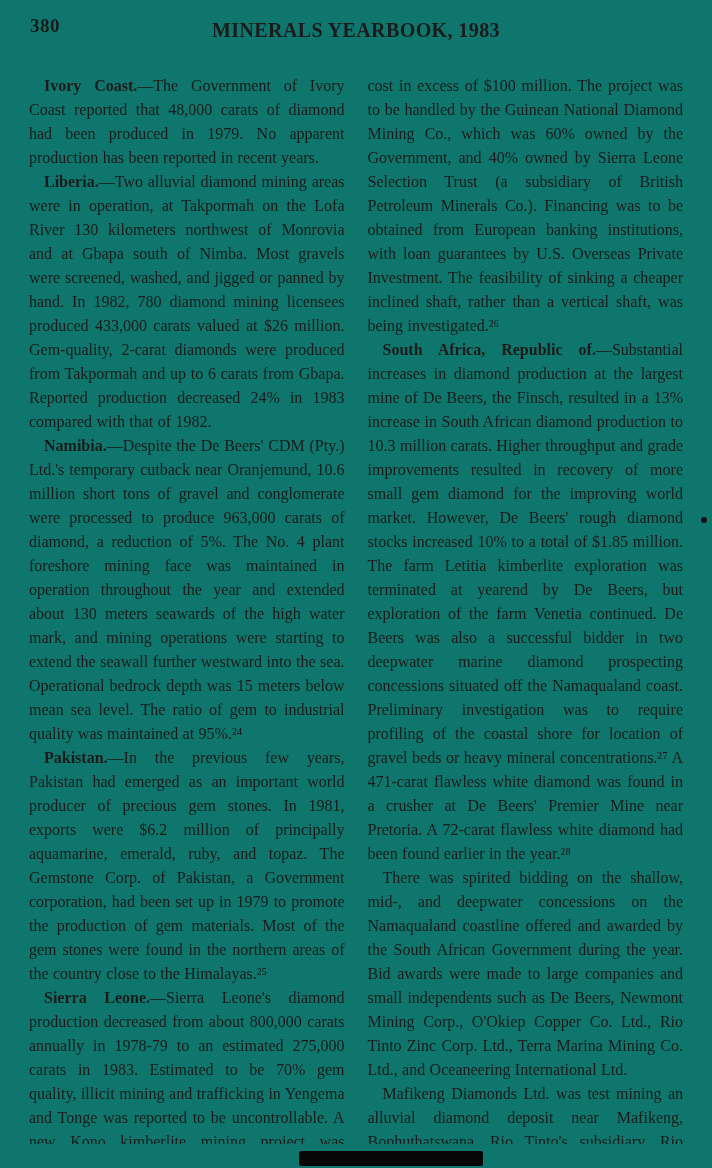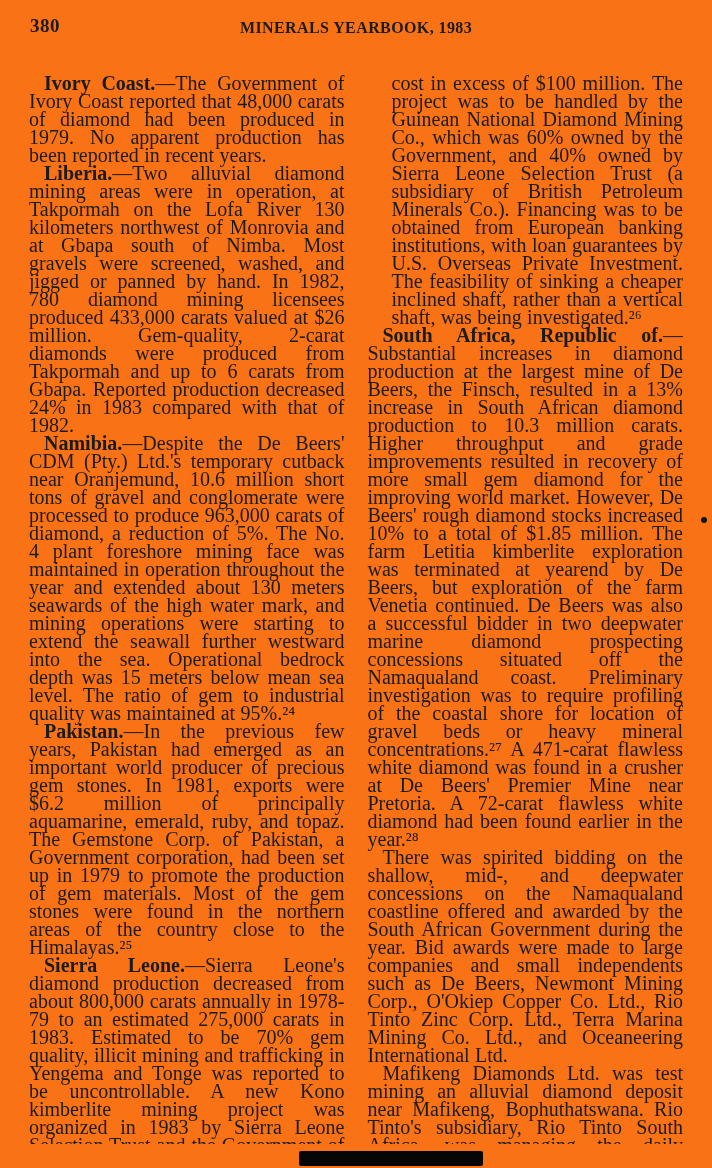--- a/index.html
+++ b/index.html
@@ -7,21 +7,21 @@
     padding: 0;
     width: 712px;
     height: 1168px;
     overflow: hidden;
     background: #e9e8e4;
   }
   .page {
     position: relative;
     width: 712px;
     height: 1168px;
-    background: #f97316;
+    background: #0f766e;
     font-family: "Liberation Serif", "DejaVu Serif", serif;
     color: #1b1b1b;
   }
   .header {
     position: absolute;
     top: 0;
     left: 0;
     width: 100%;
     height: 46px;
   }
@@ -32,51 +32,50 @@
     font-size: 19px;
     font-weight: bold;
     letter-spacing: 0.5px;
   }
   .title {
     position: absolute;
     left: 0;
     top: 19px;
     width: 100%;
     text-align: center;
-    font-size: 16px;
+    font-size: 20px;
     font-weight: bold;
     letter-spacing: 0.4px;
   }
   .columns {
     position: absolute;
     top: 74px;
     left: 29px;
     width: 654px;
     height: 1070px;
     display: flex;
     gap: 23px;
     overflow: hidden;
   }
   .col {
     flex: 1 1 0;
     min-width: 0;
-    font-size: 20px;
-    line-height: 18px;
+    font-size: 16px;
+    line-height: 24px;
     text-align: justify;
     hyphens: auto;
     -webkit-hyphens: auto;
     word-spacing: 0.4px;
   }
   .col p {
     margin: 0;
     text-indent: 15px;
   }
   .col p.noindent {
     text-indent: 0;
-    margin-left: 24px;
   }
   .lead {
     font-weight: bold;
   }
   .artifact-bar {
     position: absolute;
     left: 299px;
     top: 1151px;
     width: 184px;
     height: 15px;

